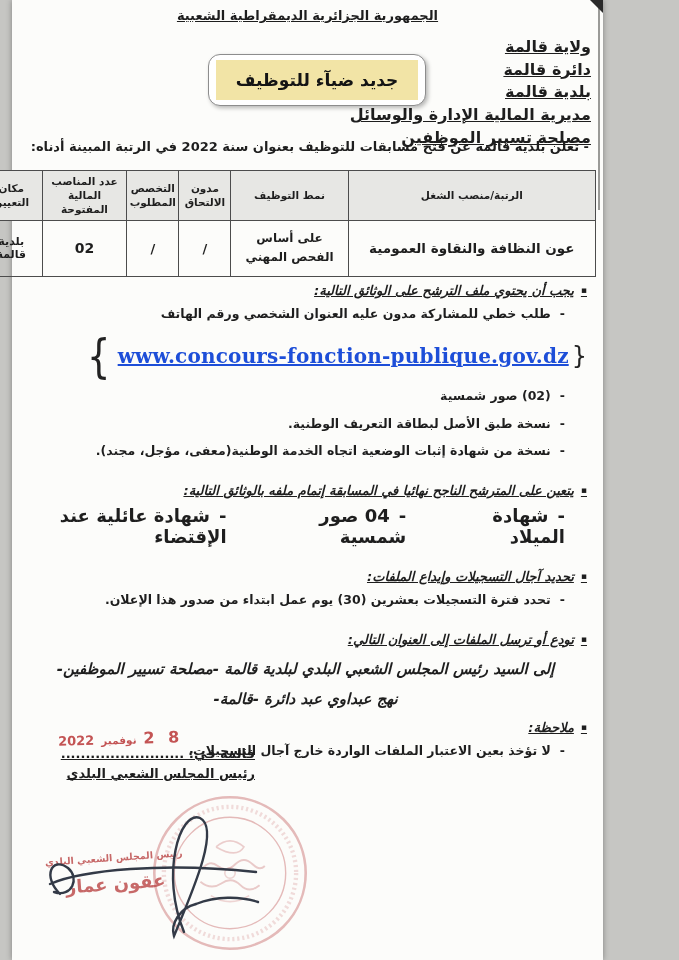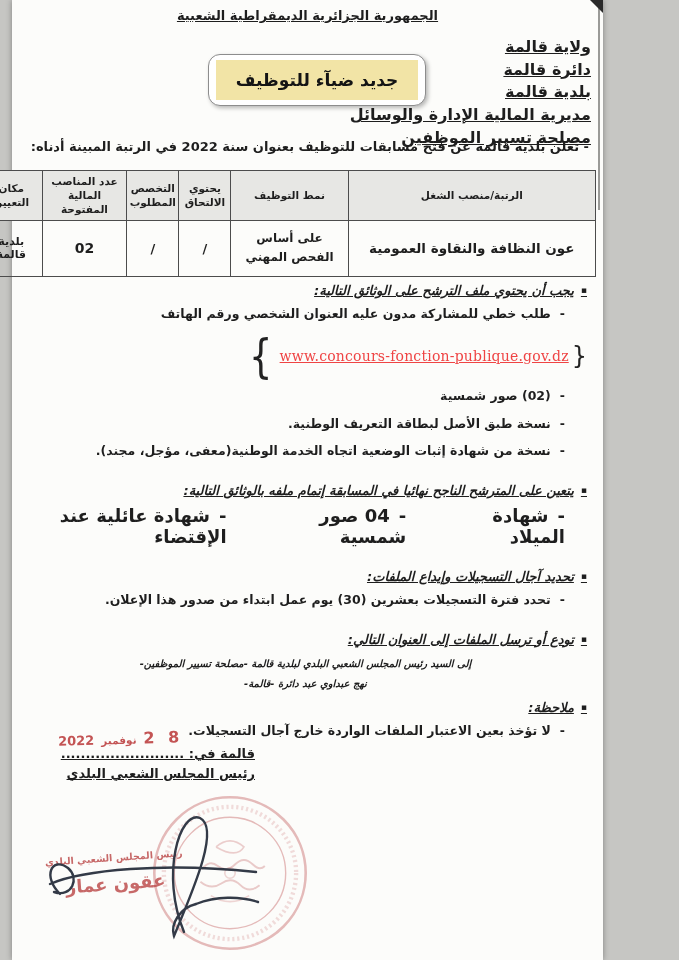--- a/index.html
+++ b/index.html
@@ -108,29 +108,29 @@
     display:flex; align-items:center;
     margin:0 0 8px 0;
     padding-left:12px;
     width:fit-content;
   }
   .brace-big { font-size:46px; font-weight:400; color:#222; line-height:1; transform:scaleX(.8); }
   .brace-small { font-size:24px; font-weight:400; color:#222; margin-left:3px; }
   .url-col { display:flex; flex-direction:column; margin-left:4px; }
   .url-text {
     font-family:"DejaVu Serif", serif;
-    font-size:14px; font-weight:400;
+    font-size:20px; font-weight:700;
     text-decoration:underline;
-    color:#ef4444; letter-spacing:.2px;
+    color:#1d4ed8; letter-spacing:.2px;
   }
   .inline-items { display:flex; direction:rtl; gap:48px; padding-right:22px; margin-bottom:9px; }
   .inline-items span { font-size:18px; font-weight:700; }
   .inline-items span::before { content:"-"; margin-left:9px; }
 
-  .addr-lines { text-align:center; font-size:10px; font-weight:700; font-style:italic; line-height:2; margin-bottom:6px; }
+  .addr-lines { text-align:center; font-size:15px; font-weight:700; font-style:italic; line-height:2; margin-bottom:6px; }
 
   
   .sign-block {
     position:absolute; left:28px; top:744px;
     width:215px; text-align:right; z-index:3;
   }
   .sign-block .line1, .sign-block .line2 {
     font-size:13px; font-weight:700; text-decoration:underline; line-height:1.55;
   }
   .date-stamp {
@@ -183,21 +183,21 @@
         <col style="width:8%">
       <col style="width:8%">
         <col style="width:13%">
         <col style="width:9.5%">
         <col style="width:5.5%">
     </colgroup>
     <tbody>
         <tr>
       <th>الرتبة/منصب الشغل</th>
       <th>نمط التوظيف</th>
-      <th>يحتوي الالتحاق</th>
+      <th>مدون الالتحاق</th>
       <th>التخصص المطلوب</th>
       <th>عدد المناصب المالية المفتوحة</th>
       <th>مكان التعيين</th>
       <th>شروط أخرى</th>
     </tr>
     <tr>
       <td class="td-rank">عون النظافة والنقاوة العمومية</td>
       <td class="td-mode">على أساس الفحص المهني</td>
       <td class="td-slash">/</td>
       <td class="td-slash">/</td>

